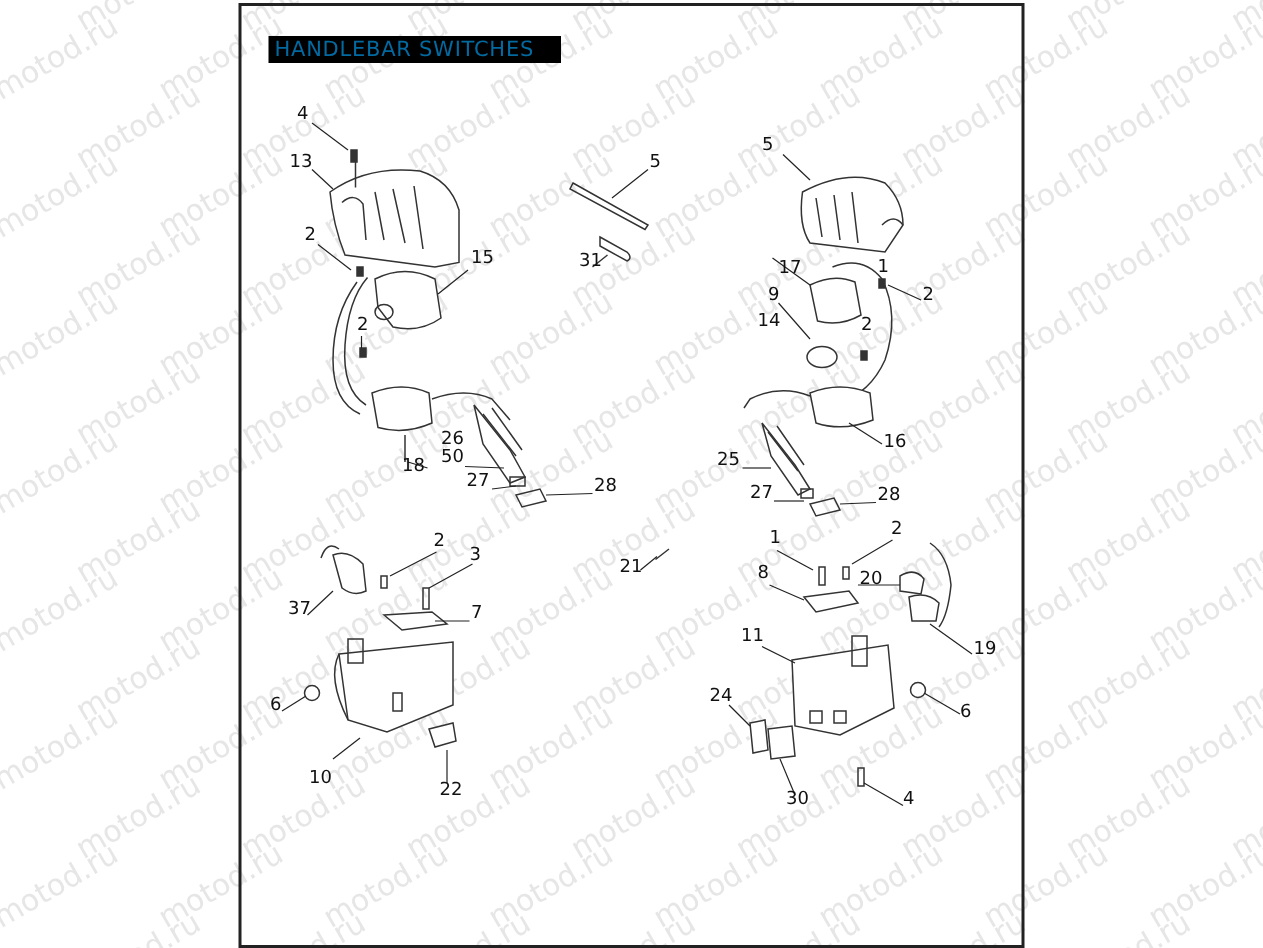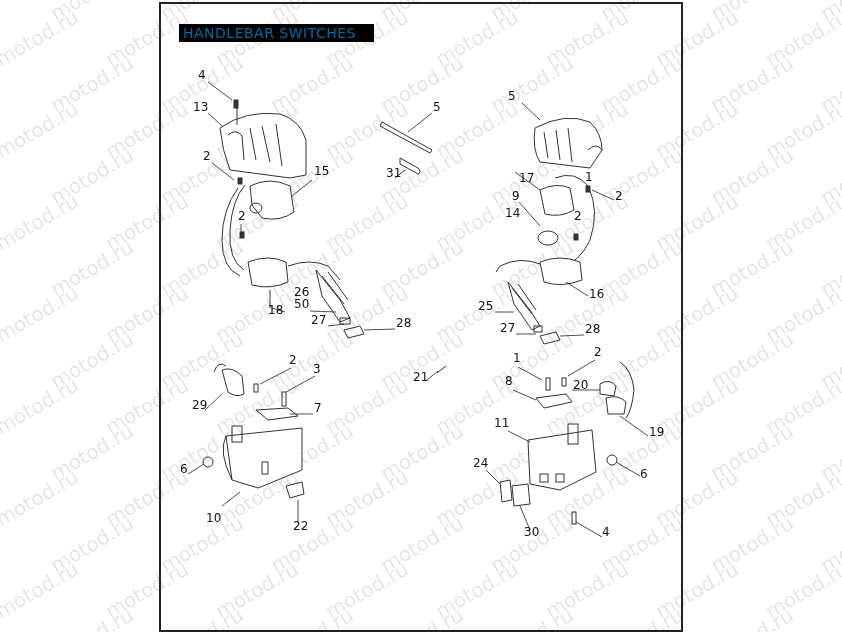--- a/index.html
+++ b/index.html
@@ -293,21 +293,21 @@
     <span class="callout" style="left: 512px; top: 190px;">9</span>
     <span class="callout" style="left: 505px; top: 207px;">14</span>
     <span class="callout" style="left: 574px; top: 210px;">2</span>
     <span class="callout" style="left: 589px; top: 288px;">16</span>
     <span class="callout" style="left: 478px; top: 300px;">25</span>
     <span class="callout" style="left: 500px; top: 322px;">27</span>
     <span class="callout" style="left: 585px; top: 323px;">28</span>
     <span class="callout" style="left: 413px; top: 371px;">21</span>
     <span class="callout" style="left: 289px; top: 354px;">2</span>
     <span class="callout" style="left: 313px; top: 363px;">3</span>
-    <span class="callout" style="left: 192px; top: 399px;">29</span>
+    <span class="callout" style="left: 192px; top: 399px;">37</span>
     <span class="callout" style="left: 314px; top: 402px;">7</span>
     <span class="callout" style="left: 180px; top: 463px;">6</span>
     <span class="callout" style="left: 206px; top: 512px;">10</span>
     <span class="callout" style="left: 293px; top: 520px;">22</span>
     <span class="callout" style="left: 513px; top: 352px;">1</span>
     <span class="callout" style="left: 594px; top: 346px;">2</span>
     <span class="callout" style="left: 573px; top: 379px; text-align: center;">20</span>
     <span class="callout" style="left: 505px; top: 375px;">8</span>
     <span class="callout" style="left: 494px; top: 417px;">11</span>
     <span class="callout" style="left: 649px; top: 426px;">19</span>

